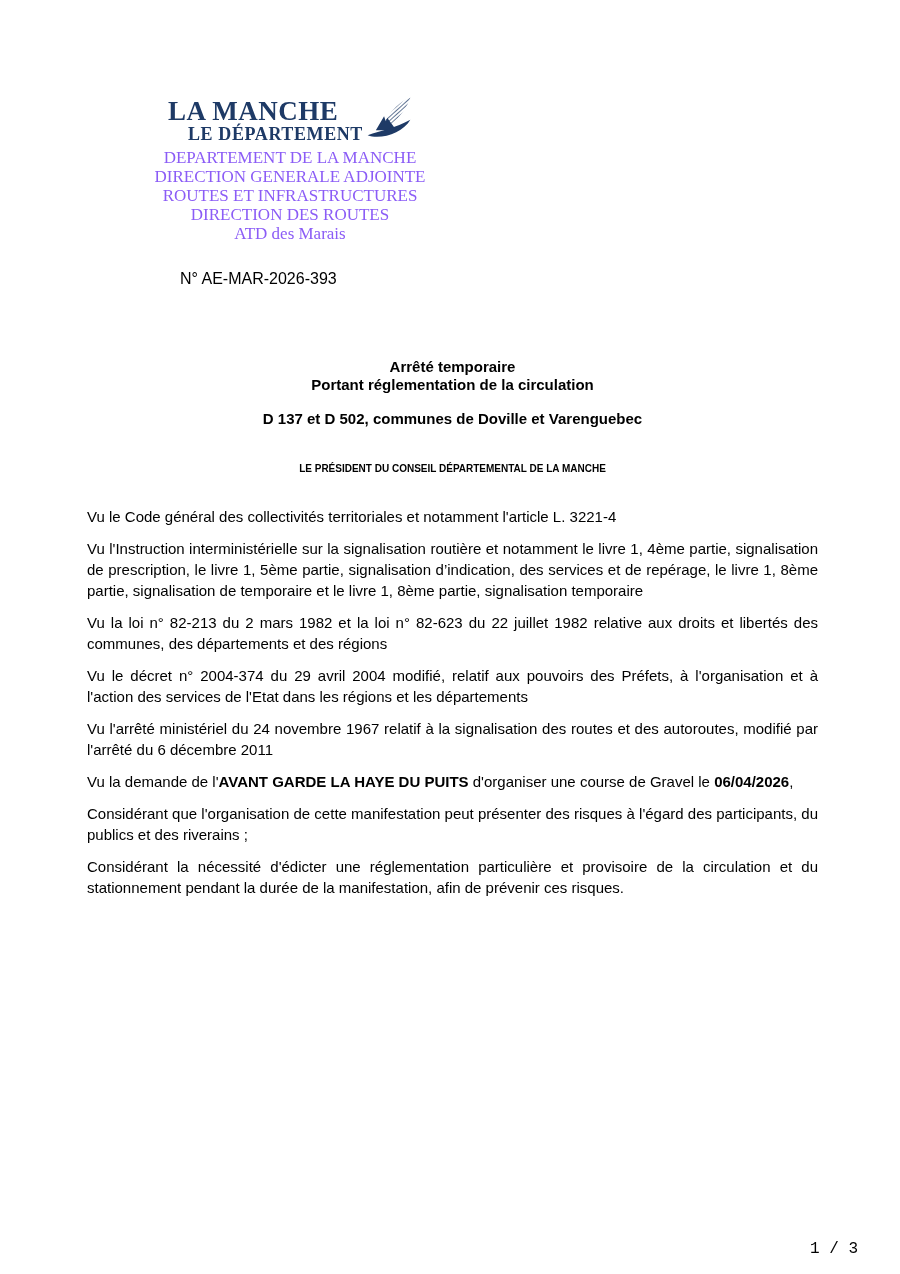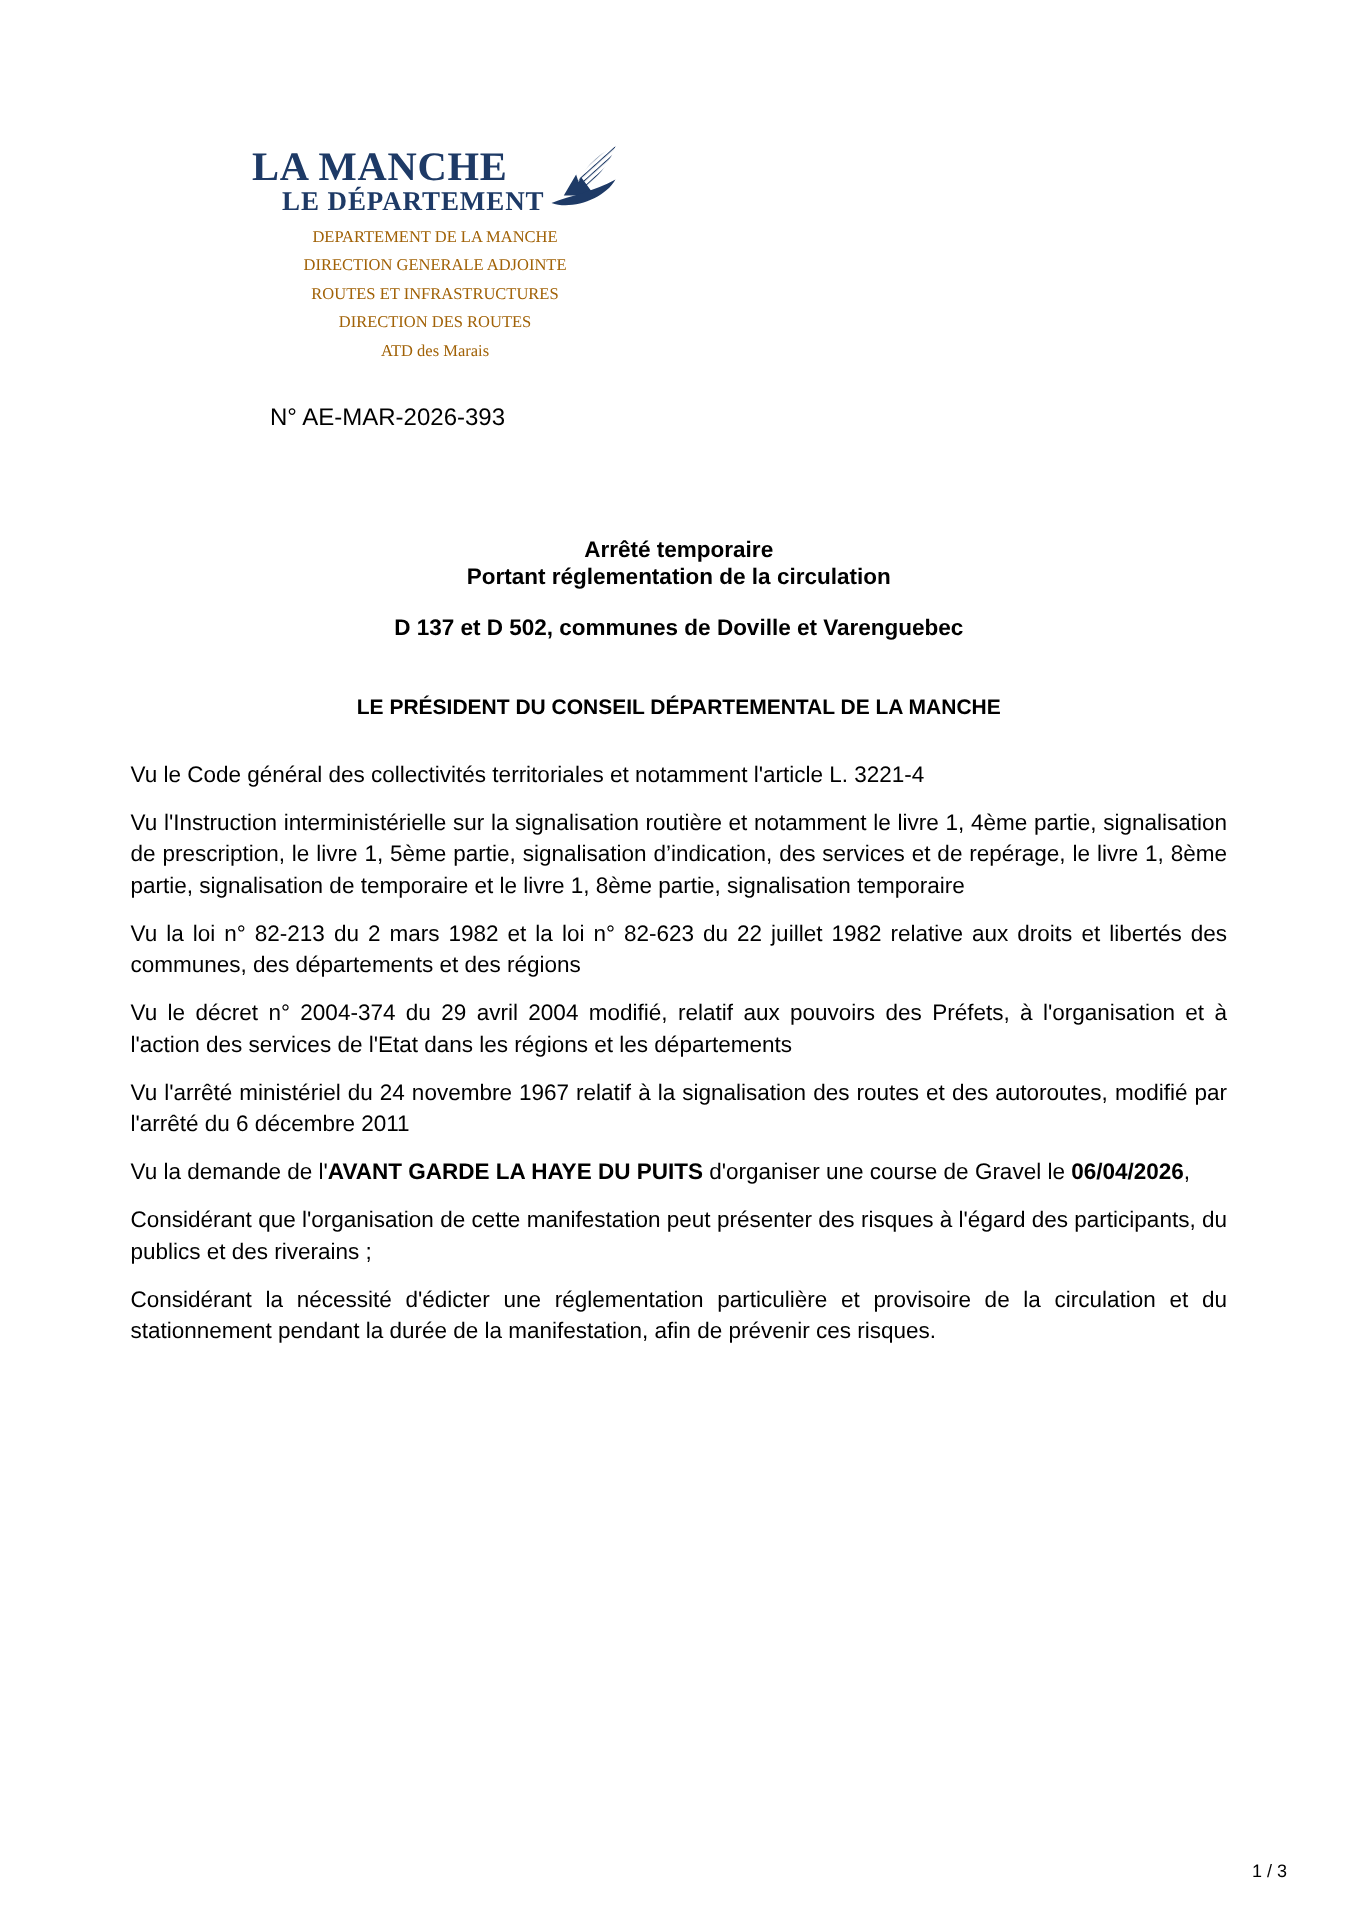--- a/index.html
+++ b/index.html
@@ -50,23 +50,23 @@
     color: #1e3a66;
     white-space: nowrap;
     margin-left: 20px;
   }
   .logo-icon {
     margin-left: 3px;
     margin-top: -3px;
   }
   .org-lines {
     margin-top: 3px;
-    font-size: 11px;
+    font-size: 17px;
     line-height: 19px;
-    color: #a16207;
+    color: #8b5cf6;
   }
 
   
   .doc-ref {
     position: absolute;
     left: 180px;
     top: 270px;
     font-size: 16px;
     color: #000000;
   }
@@ -85,21 +85,21 @@
   .title-subject {
     margin-top: 16px;
   }
   .authority-line {
     position: absolute;
     left: 87px;
     top: 463px;
     width: 731px;
     text-align: center;
     font-weight: bold;
-    font-size: 14px;
+    font-size: 10px;
   }
 
   
   .doc-body {
     position: absolute;
     left: 87px;
     top: 506px;
     width: 731px;
     font-size: 15px;
     line-height: 21px;
@@ -110,22 +110,22 @@
   }
   .b {
     font-weight: bold;
   }
 
   
   .page-footer {
     position: absolute;
     top: 1240px;
     right: 42px;
-    font-family: Liberation Sans, sans-serif;
-    font-size: 12px;
+    font-family: Liberation Mono, monospace;
+    font-size: 16px;
     color: #000000;
   }
 </style>
 </head>
 <body>
 
 <div class="page">
 
   <div class="letterhead">
     <div class="logo-row">

